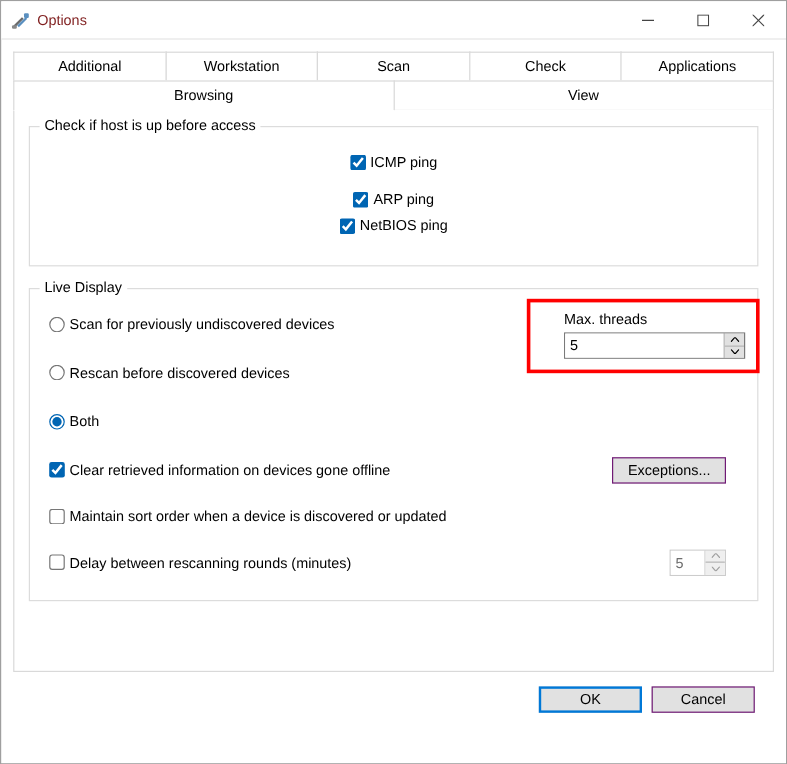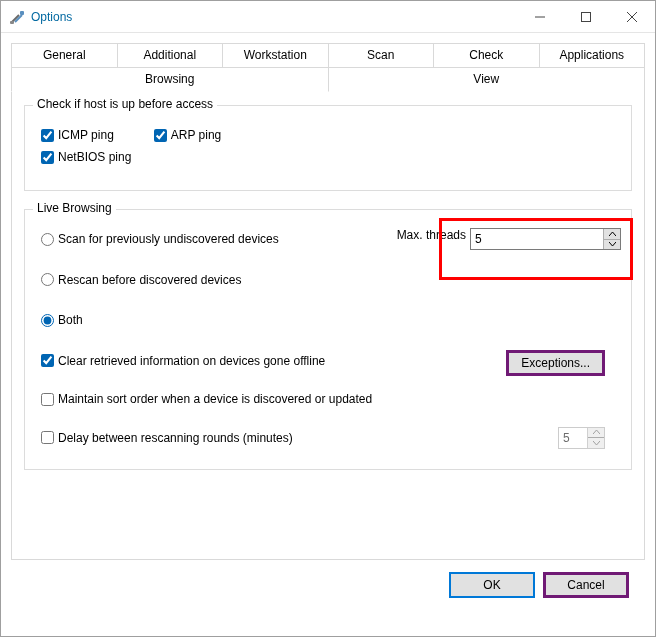--- a/index.html
+++ b/index.html
@@ -22,21 +22,21 @@
     padding: 0 0 0 8px;
     background: #fff;
     border-bottom: 1px solid #e5e5e5;
   }
   .titlebar .app-icon {
     width: 16px; height: 16px;
     margin-right: 6px;
     position: relative;
   }
   .titlebar .title {
-    color: #0369a1;
+    color: #7f1d1d;
     flex: 1;
   }
   .winbtns { display: flex; height: 100%; }
   .winbtn {
     width: 46px;
     display: flex;
     align-items: center;
     justify-content: center;
     color: #555;
   }
@@ -84,21 +84,21 @@
     padding: 14px 16px 18px 16px;
     margin-bottom: 18px;
   }
   .groupbox > .legend {
     position: absolute;
     top: -9px;
     left: 8px;
     background: #fff;
     padding: 0 4px;
   }
-  .row { display: flex; align-items: center; gap: 40px; margin: 8px 0; }
+  .row { display: flex; align-items: center; gap: 17px; margin: 8px 0; flex-direction: column; }
   label { }
   input[type=checkbox], input[type=radio] {
     width: 13px; height: 13px; margin: 0 4px 0 0; accent-color: #0065b3;
   }
   .radio-row, .check-row { margin: 14px 0 0 0; }
   .livegroup .radio-row:first-of-type { margin-top: 8px; }
   .highlight-box {
     position: absolute;
     border: 3px solid #ff0000;
     pointer-events: none;
@@ -130,21 +130,21 @@
     background: #e1e1e1;
   }
   .spinner .spinbtn:first-child { border-bottom: 1px solid #acacac; }
   .spinner .spinbtn svg { width: 7px; height: 4px; }
   .spinner.disabled { border-color: #cccccc; }
   .spinner.disabled input { color: #6d6d6d; background: #fff; }
   .spinner.disabled .spinbtns { border-left-color: #d0d0d0; }
   .spinner.disabled .spinbtn { background: #efefef; }
   .spinner.disabled .spinbtn svg polyline { stroke: #a0a0a0; }
   .btn {
-    border: 3px solid #701a75;
+    border: 1px solid #701a75;
     background: #e1e1e1;
     padding: 3px 12px;
     font: inherit;
     min-width: 86px;
     text-align: center;
   }
   .btn.primary {
     border: 2px solid #0078d7;
     background: #e1e1e1;
     padding: 2px 11px;
@@ -153,21 +153,21 @@
     display: flex;
     justify-content: flex-end;
     gap: 8px;
     padding: 12px 16px 0 0;
   }
   .maxthreads {
     position: absolute;
     right: 10px;
     top: 18px;
     display: flex;
-    flex-direction: row;
+    flex-direction: column;
     gap: 4px;
   }
   .exceptions {
     position: absolute;
     right: 10px;
   }
   .livegroup { position: relative; padding-bottom: 22px; }
   .checklabel, .radiolabel { display: inline-flex; align-items: center; }
   .delay-spinner { position: absolute; right: 10px; }
 </style>
@@ -199,21 +199,20 @@
       <svg viewBox="0 0 10 10">
           <line x1="0" y1="0" x2="10" y2="10"></line>
           <line x1="10" y1="0" x2="0" y2="10"></line>
         </svg>
     </div>
   </div>
 </div>
 
 <div class="tabstrip">
   <div class="tabrow row1">
-    <div class="tab">General</div>
     <div class="tab">Additional</div>
     <div class="tab">Workstation</div>
     <div class="tab">Scan</div>
     <div class="tab">Check</div>
     <div class="tab">Applications</div>
   </div>
   <div class="tabrow row2">
     <div class="tab active">Browsing</div>
     <div class="tab">View</div>
   </div>
@@ -234,21 +233,21 @@
       </div>
       <div class="row">
         <label class="checklabel">
           <input type="checkbox" checked="" style="">
           <span>NetBIOS ping</span>
         </label>
       </div>
     </div>
 
     <div class="groupbox livegroup">
-      <span class="legend">Live Browsing</span>
+      <span class="legend">Live Display</span>
 
       <div class="radio-row">
         <label class="radiolabel">
           <input type="radio" name="lmode" style="">
           <span>Scan for previously undiscovered devices</span>
         </label>
       </div>
       <div class="radio-row" style="margin-top:24px;">
         <label class="radiolabel">
           <input type="radio" name="lmode" style="">

